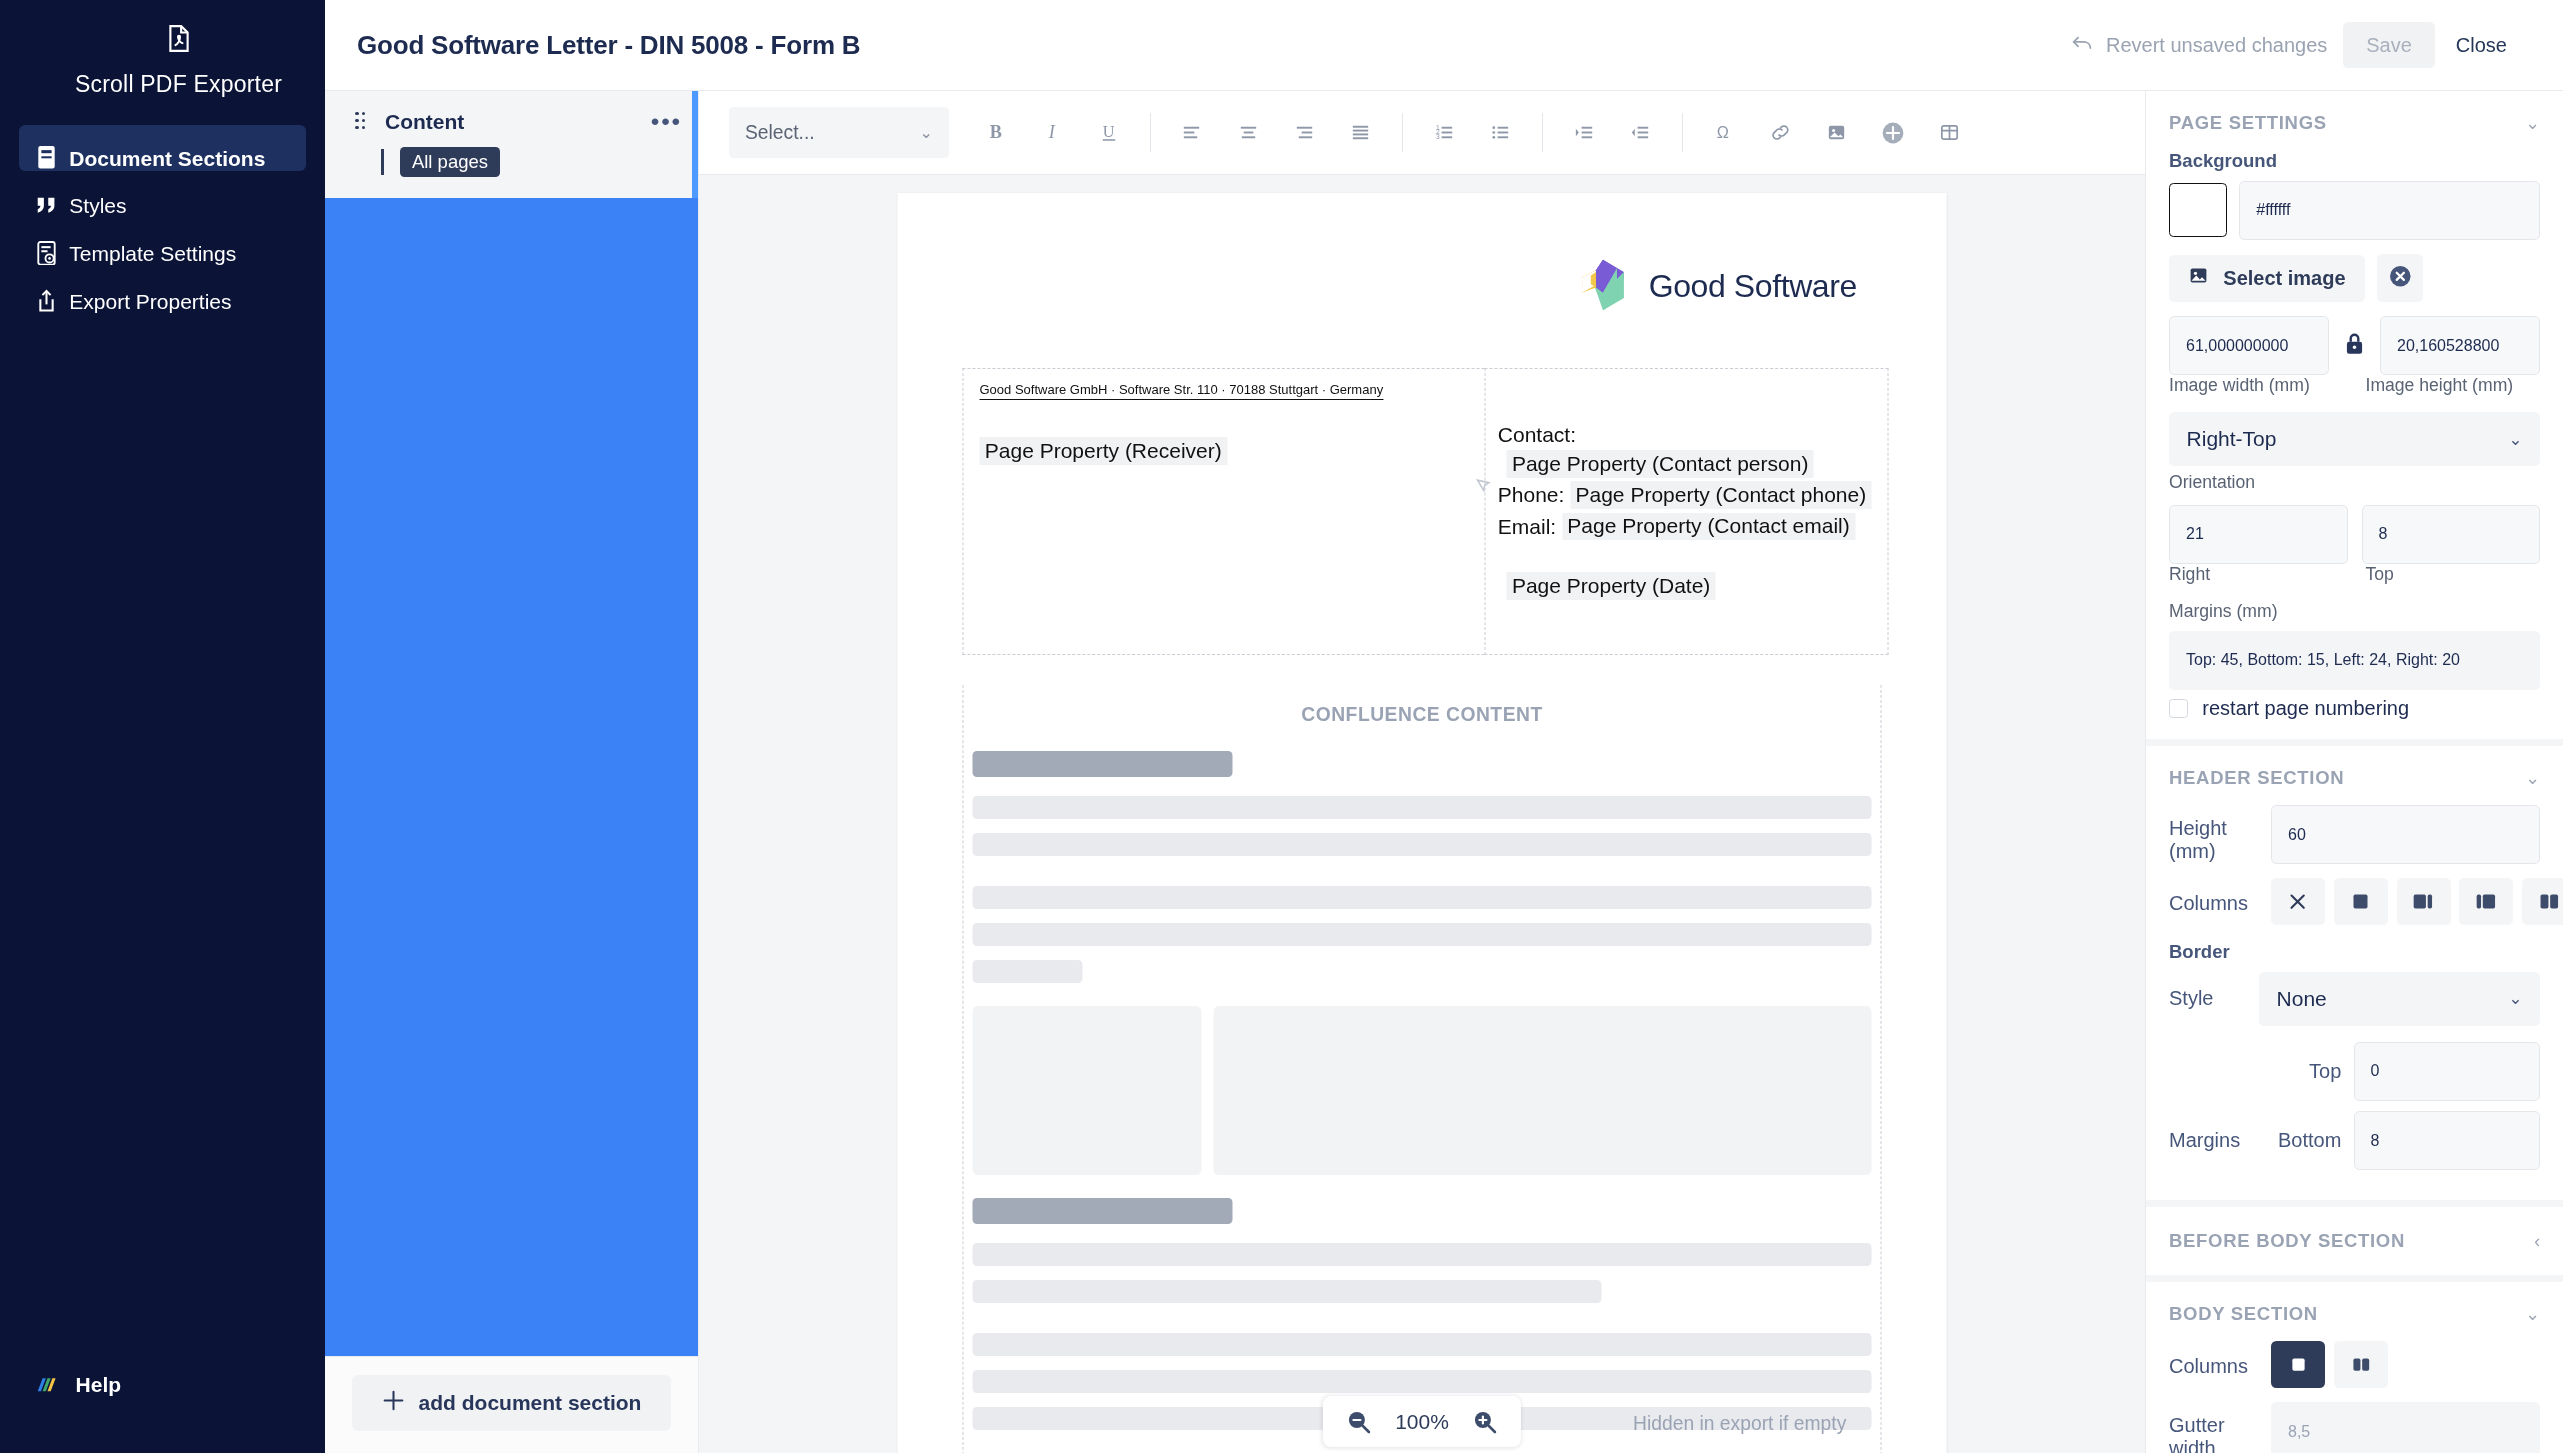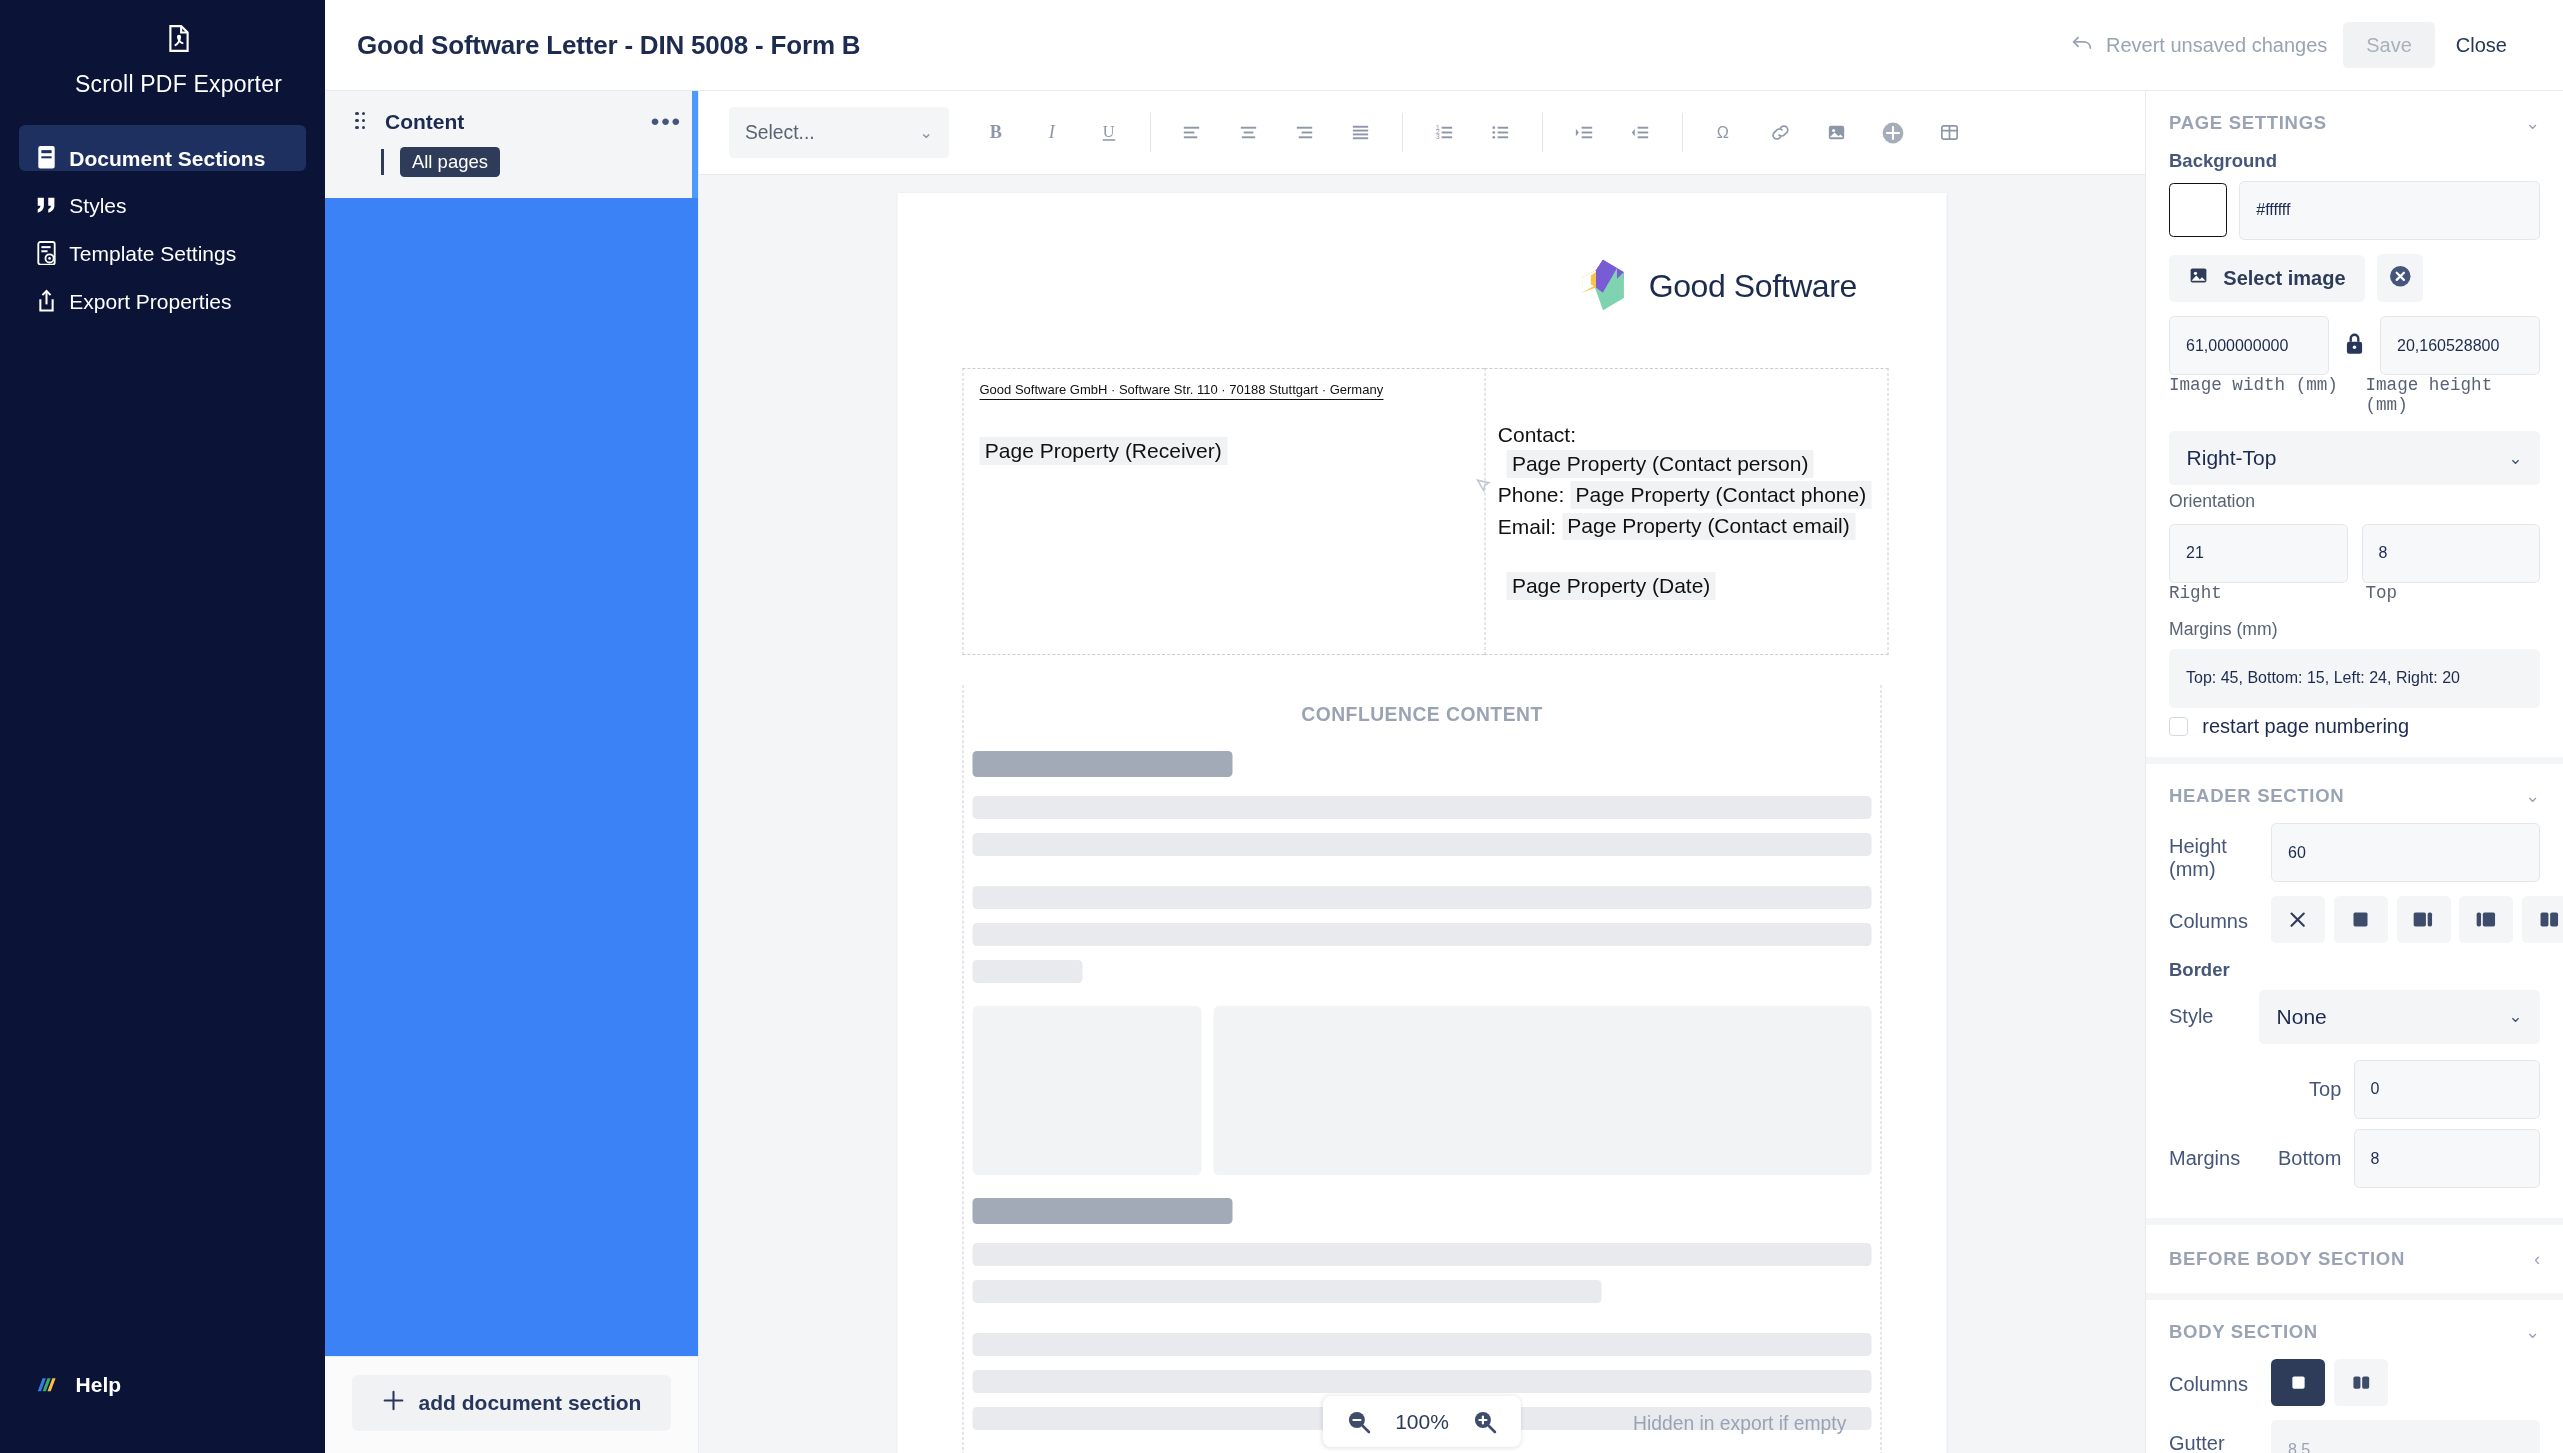--- a/index.html
+++ b/index.html
@@ -195,21 +195,21 @@
   .input.muted { color:#9aa3b4; }
   .btn-ghost {
     display:flex; align-items:center; gap: 14px; background:#f4f5f7; border:none;
     border-radius:5.3px; padding: 10.5px 19.3px; font-size: 20px; color:#2e3c5a; font-weight:700;
     cursor:pointer; font-family:"Liberation Sans", sans-serif;
   }
   .icon-btn { background:#f4f5f7; border:none; border-radius:5.3px; padding: 10.5px; cursor:pointer; display:flex; }
   .dual { display:flex; align-items:center; gap: 14px; }
   .dual .input { flex:1 1 0; min-width:0; }
   .cap { font-size: 17.6px; color:#5a6374; margin-top: 5.3px; }
-  .caps { display:flex; gap: 22px; margin-bottom: 16px; font-family: Liberation Mono, monospace; }
+  .caps { display:flex; gap: 22px; margin-bottom: 16px; }
   .caps span { flex: 1 1 0; font-size: 17.6px; color:#5a6374; }
   .select {
     height: 54px; background:#f4f5f7; border-radius:5.3px; display:flex; align-items:center;
     padding: 0 17.6px; font-size: 21px; color:#1d2b50; cursor:pointer;
   }
   .select .chev { margin-left:auto; color:#46567a; font-size:16.7px; }
   .checkrow { display:flex; align-items:center; gap: 14px; margin-top: 7px; }
   .cbox { width: 19.3px; height:19.3px; border:1.8px solid #d3d7de; border-radius:3.5px; background:#fff; flex:0 0 19.3px; cursor:pointer;}
   .cbox-label { font-size: 20px; color:#1d2b50; }
   .lrow { display:flex; align-items:flex-start; gap: 14px; margin-bottom: 14px; }

